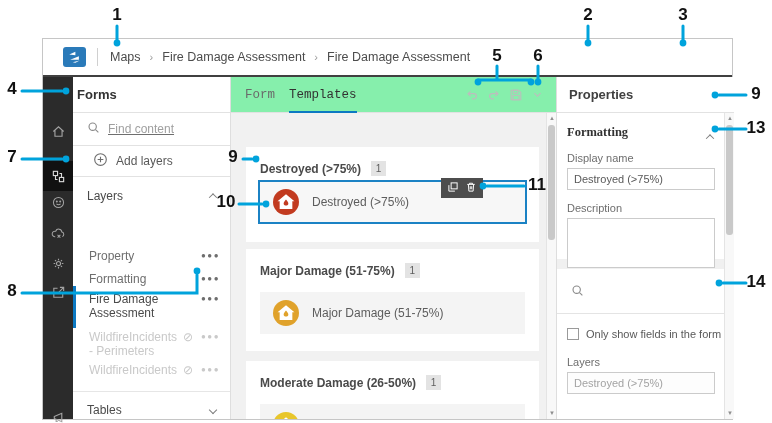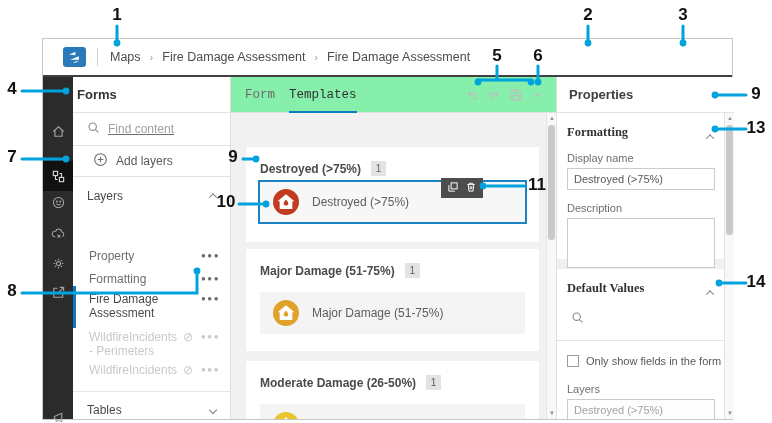--- a/index.html
+++ b/index.html
@@ -374,24 +374,20 @@
             <span>Formatting</span>
             <span class="chev up"></span>
           </div>
           <div class="flabel">Display name</div>
           <input class="finput" value="Destroyed (&gt;75%)" style="">
           <div class="flabel">Description</div>
           <textarea class="ftext" style=""></textarea>
         </div>
 
         <div class="pcard" style="top:156px;height:230px">
-          <div class="pcard-head">
-            <span>Default Values</span>
-            <span class="chev up"></span>
-          </div>
           <div class="psearch">
             <span><svg width="13" height="13" viewBox="0 0 16 16" fill="none" stroke="#8b8b8b" stroke-width="1.4">
                   <circle cx="7" cy="7" r="4.5"></circle>
                   <path d="M10.5 10.5 L14 14"></path>
                 </svg></span>
           </div>
           <div class="pdiv"></div>
           <div class="chk-row">
             <span class="chk"></span>
             <span>Only show fields in the form</span>

